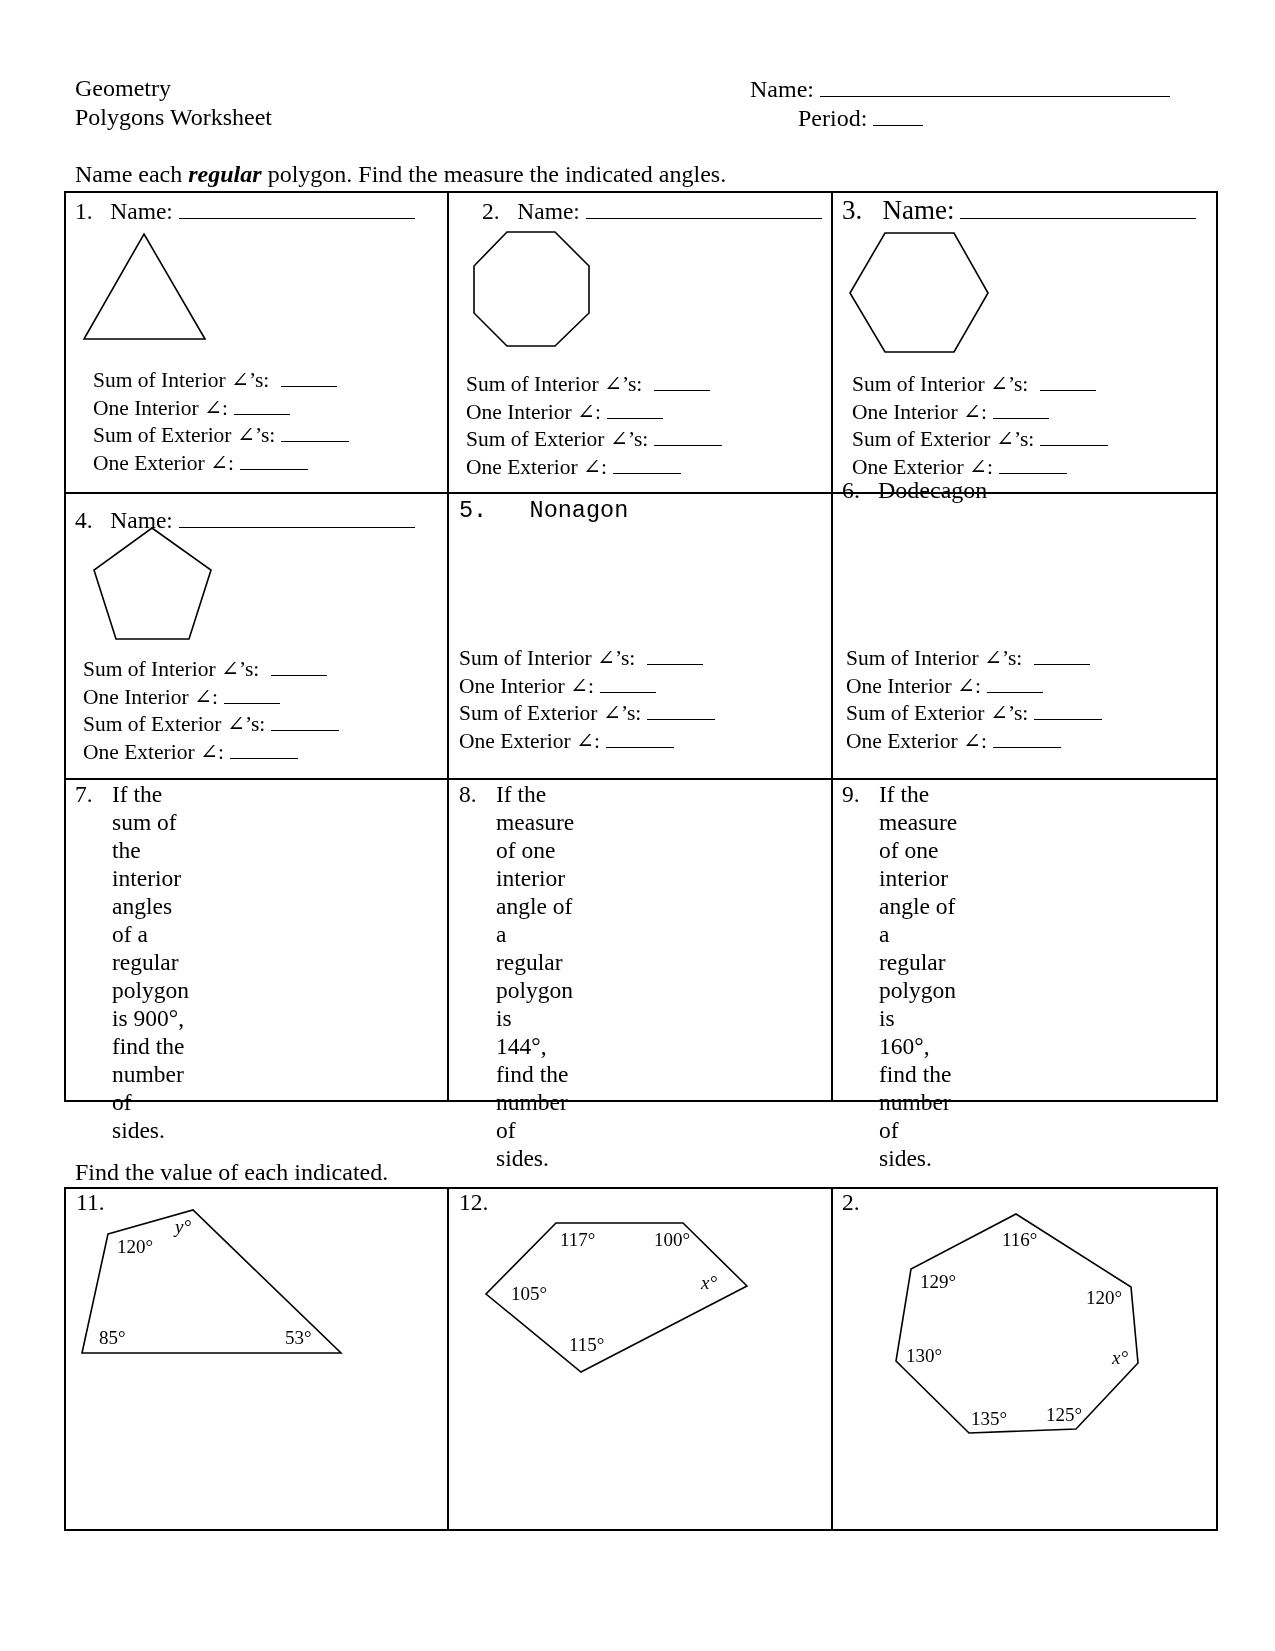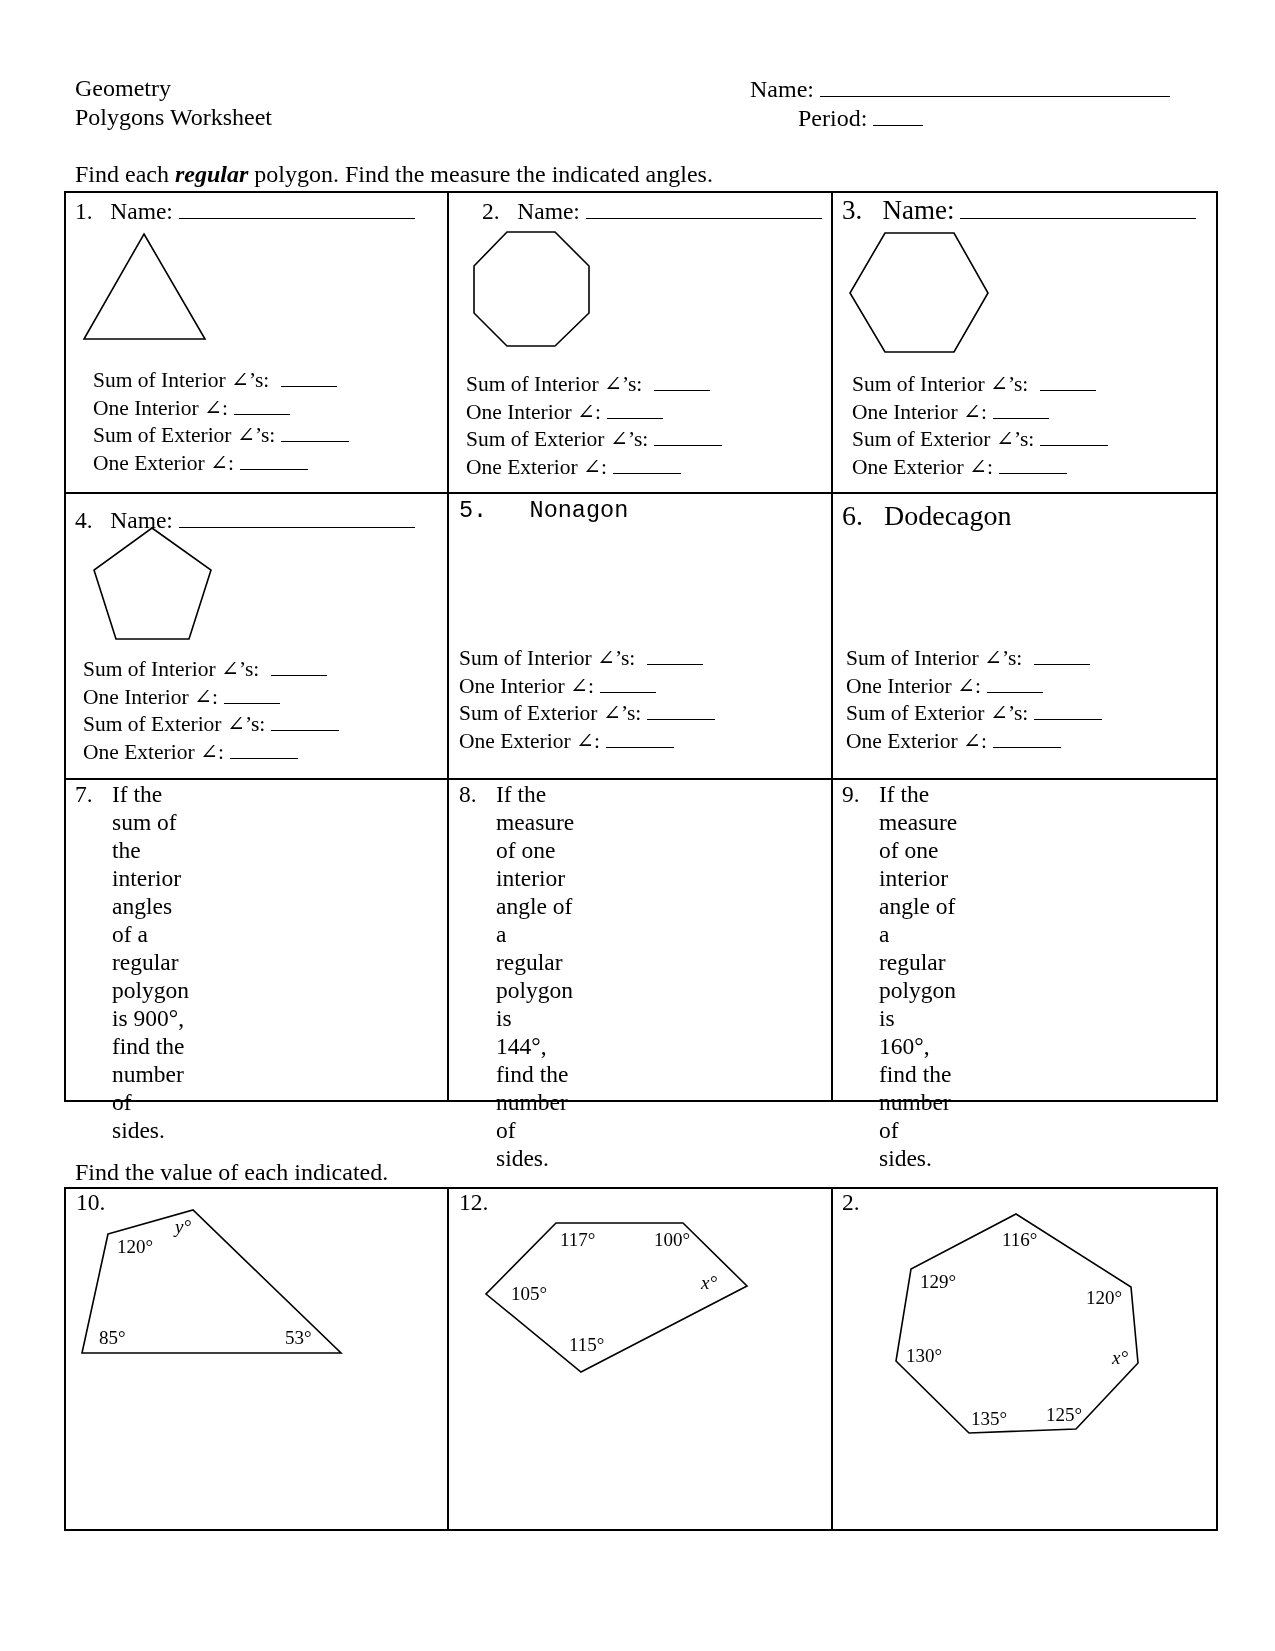--- a/index.html
+++ b/index.html
@@ -24,21 +24,21 @@
 <div class="t hdr" style="left:75px;top:74px;">Geometry</div>
 <div class="t hdr" style="left:75px;top:103px;">Polygons Worksheet</div>
 <div class="t hdr" style="left:750px;top:74px;">
   <span>Name:</span><span class="blank" style="width:350px;"></span>
 </div>
 <div class="t hdr" style="left:750px;top:103px;margin-left:48px;">
   <span>Period:</span><span class="blank" style="width:50px;"></span>
 </div>
 
 <div class="t hdr" style="left:75px;top:160px;">
-  <span>Find each </span><b><i>regular</i></b><span> polygon. Find the measure the indicated angles.</span>
+  <span>Name each </span><b><i>regular</i></b><span> polygon. Find the measure the indicated angles.</span>
 </div>
 
 <div>
   <div class="line" style="left:64px;top:191px;width:1154px;height:1.5px;"></div>
   <div class="line" style="left:64px;top:492px;width:1154px;height:1.5px;"></div>
   <div class="line" style="left:64px;top:778px;width:1154px;height:1.5px;"></div>
   <div class="line" style="left:64px;top:1100px;width:1154px;height:1.5px;"></div>
   <div class="line" style="left:64px;top:191px;width:1.5px;height:910px;"></div>
   <div class="line" style="left:447px;top:191px;width:1.5px;height:910px;"></div>
   <div class="line" style="left:831px;top:191px;width:1.5px;height:910px;"></div>
@@ -100,21 +100,21 @@
 <div class="t" style="left:459px;top:497px;font-size:23.5px;font-family:Liberation Mono, monospace;">
   <span>5.</span>&nbsp;&nbsp;&nbsp;<span>Nonagon</span>
 </div>
 <div class="angle-lines" style="left:459px;top:642px;">
   <div class="row"><span>Sum of Interior ∠’s:</span><span class="blank" style="width:56px;margin-left:12px;"></span></div>
   <div class="row"><span>One Interior ∠:</span><span class="blank" style="width:56px;"></span></div>
   <div class="row"><span>Sum of Exterior ∠’s:</span><span class="blank" style="width:68px;"></span></div>
   <div class="row"><span>One Exterior ∠:</span><span class="blank" style="width:68px;"></span></div>
 </div>
 
-<div class="t" style="left:842px;top:502px;font-size:28px;font-family:Liberation Serif, serif;">
+<div class="t" style="left:842px;top:476px;font-size:24px;font-family:Liberation Serif, serif;">
   <span>6.</span>&nbsp;&nbsp;&nbsp;<span>Dodecagon</span>
 </div>
 <div class="angle-lines" style="left:846px;top:642px;">
   <div class="row"><span>Sum of Interior ∠’s:</span><span class="blank" style="width:56px;margin-left:12px;"></span></div>
   <div class="row"><span>One Interior ∠:</span><span class="blank" style="width:56px;"></span></div>
   <div class="row"><span>Sum of Exterior ∠’s:</span><span class="blank" style="width:68px;"></span></div>
   <div class="row"><span>One Exterior ∠:</span><span class="blank" style="width:68px;"></span></div>
 </div>
 
 <div class="cell-q" style="left:75px;top:780px;">
@@ -143,21 +143,21 @@
 
 <div>
   <div class="line" style="left:64px;top:1187px;width:1154px;height:1.5px;"></div>
   <div class="line" style="left:64px;top:1529px;width:1154px;height:1.5px;"></div>
   <div class="line" style="left:64px;top:1187px;width:1.5px;height:343px;"></div>
   <div class="line" style="left:447px;top:1187px;width:1.5px;height:343px;"></div>
   <div class="line" style="left:831px;top:1187px;width:1.5px;height:343px;"></div>
   <div class="line" style="left:1216px;top:1187px;width:1.5px;height:343px;"></div>
 </div>
 
-<div class="t" style="left:76px;top:1188px;font-size:23.5px;">10.</div>
+<div class="t" style="left:76px;top:1188px;font-size:23.5px;">11.</div>
 <div class="t" style="left:459px;top:1188px;font-size:23.5px;">12.</div>
 <div class="t" style="left:842px;top:1188px;font-size:23.5px;">2.</div>
 
 <svg class="shape" width="1275" height="1651" style="pointer-events:none;">
 
   <g>
     <polygon points="108,1234 193,1210 341,1353 82,1353" fill="none" stroke="#000" stroke-width="1.6"></polygon>
     <text class="lbl" x="117" y="1253">120°</text>
     <text class="lbl it" x="175" y="1233">y°</text>
     <text class="lbl" x="285" y="1344">53°</text>

